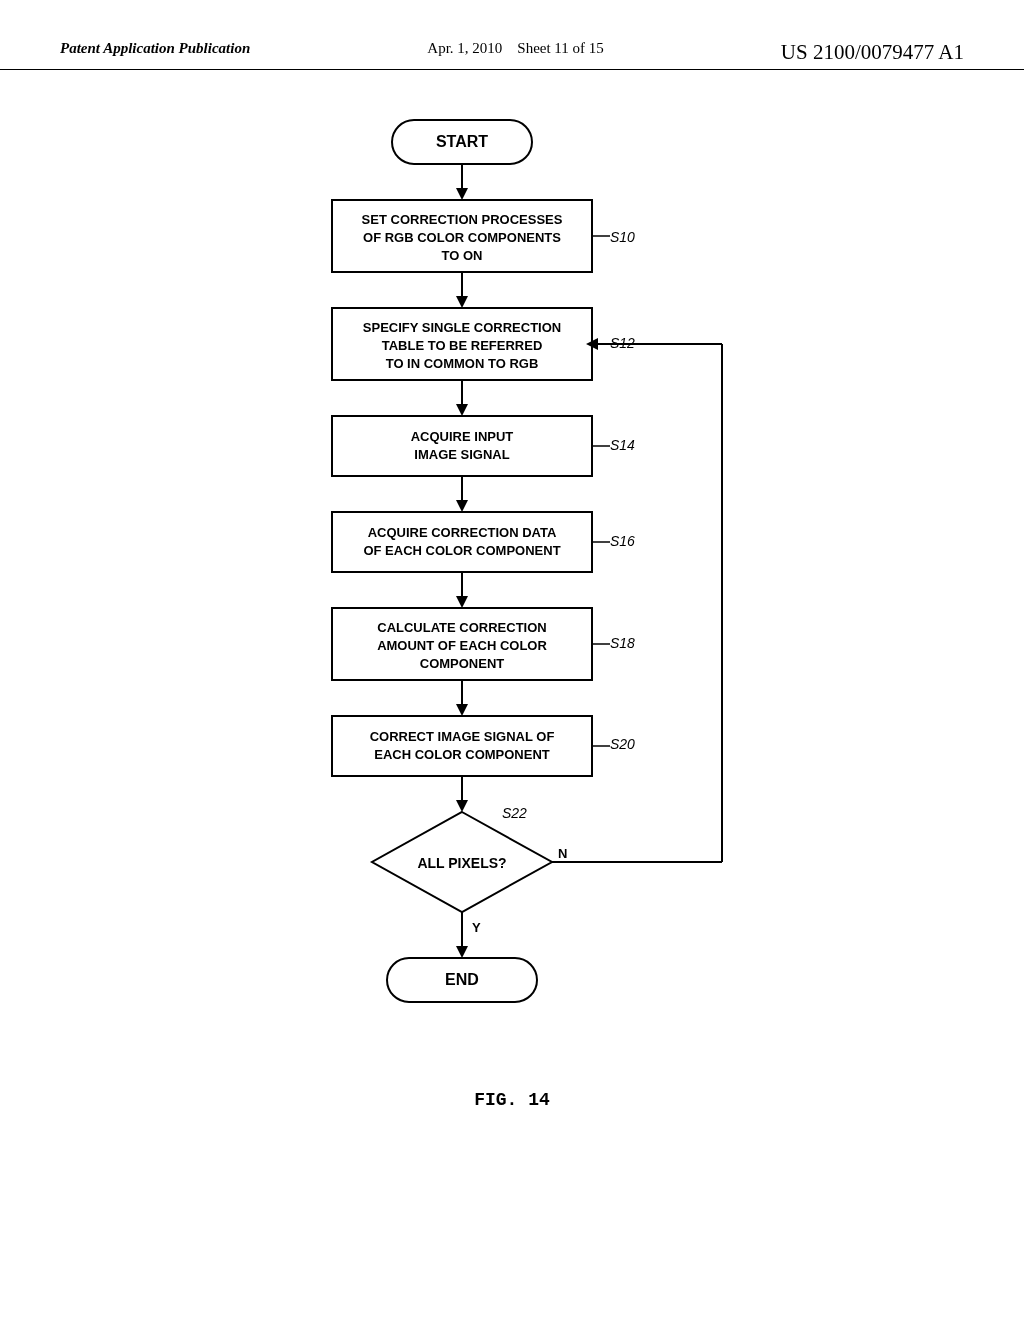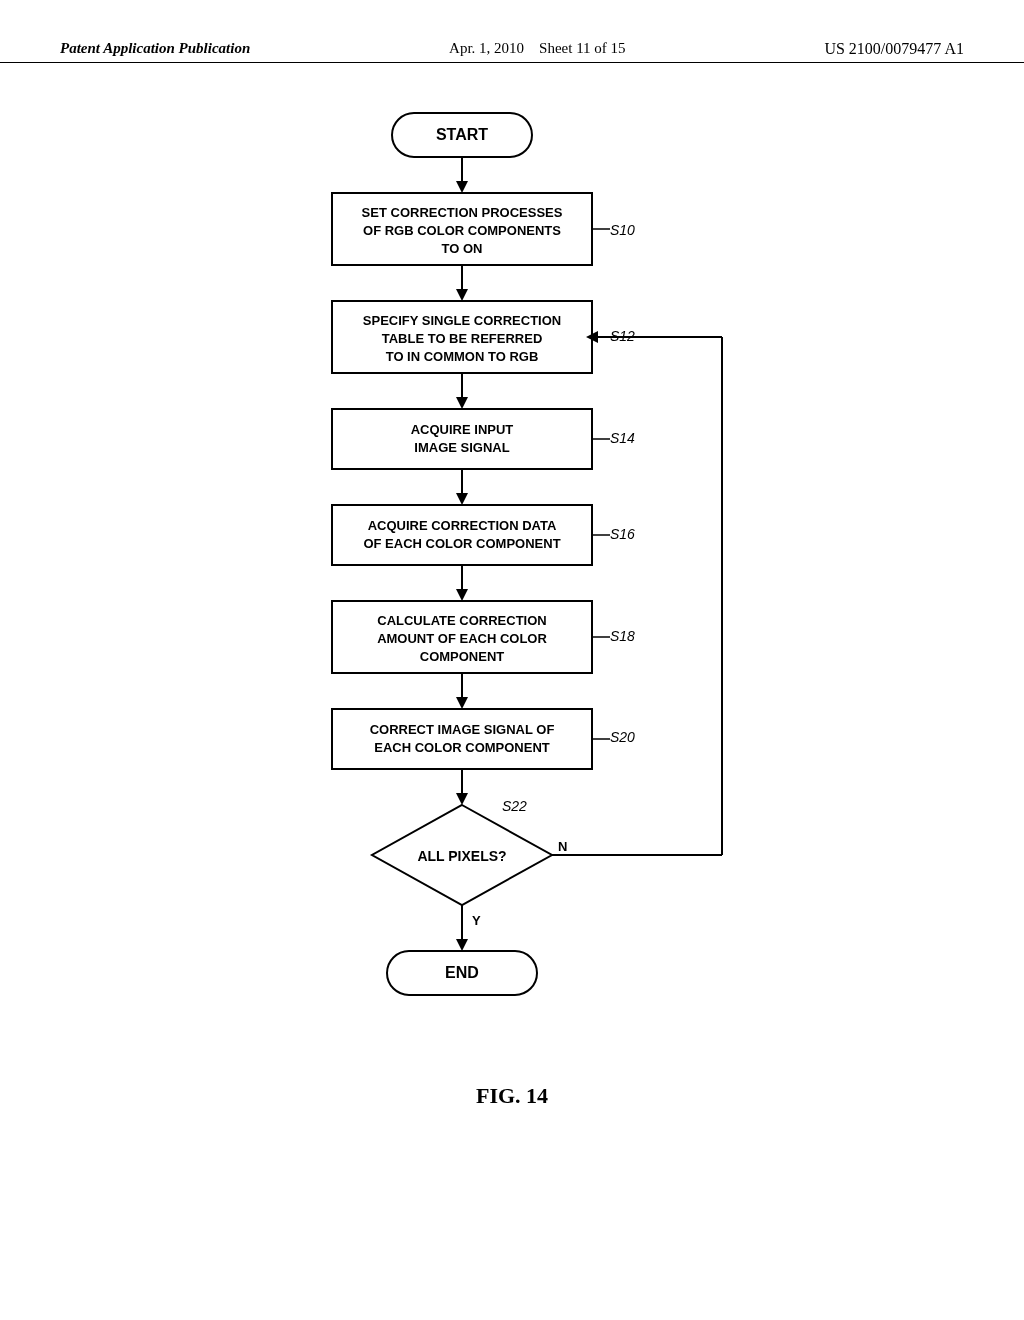--- a/index.html
+++ b/index.html
@@ -23,37 +23,38 @@
     .header-left {
       font-size: 15px;
       font-weight: bold;
       font-style: italic;
     }
     .header-center {
       font-size: 15px;
       text-align: left;
     }
     .header-right {
-      font-size: 16px;
+      font-size: 21px;
     }
 
     
     .main-content {
       display: flex;
       flex-direction: column;
       align-items: center;
       padding-top: 30px;
     }
 
     
     .fig-caption {
       text-align: right;
-      font-size: 22px;
+      font-size: 18px;
       font-weight: bold;
       margin-top: 40px;
+      font-family: Liberation Mono, monospace;
     }
 
     
     .flowchart-svg {
       display: block;
     }
   </style>
 </head>
 <body>
 

